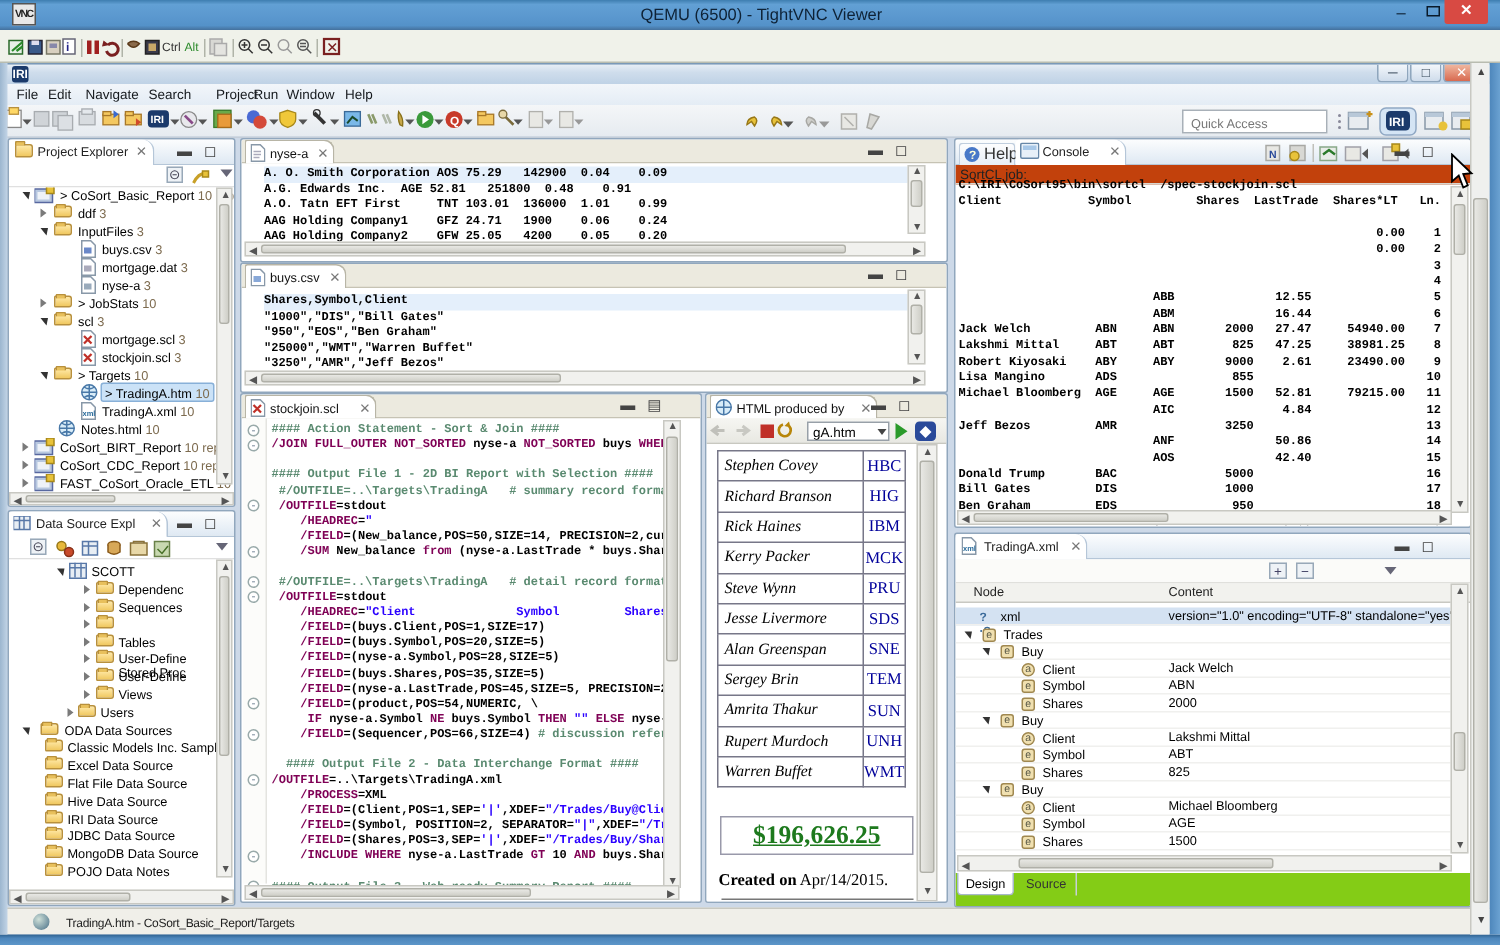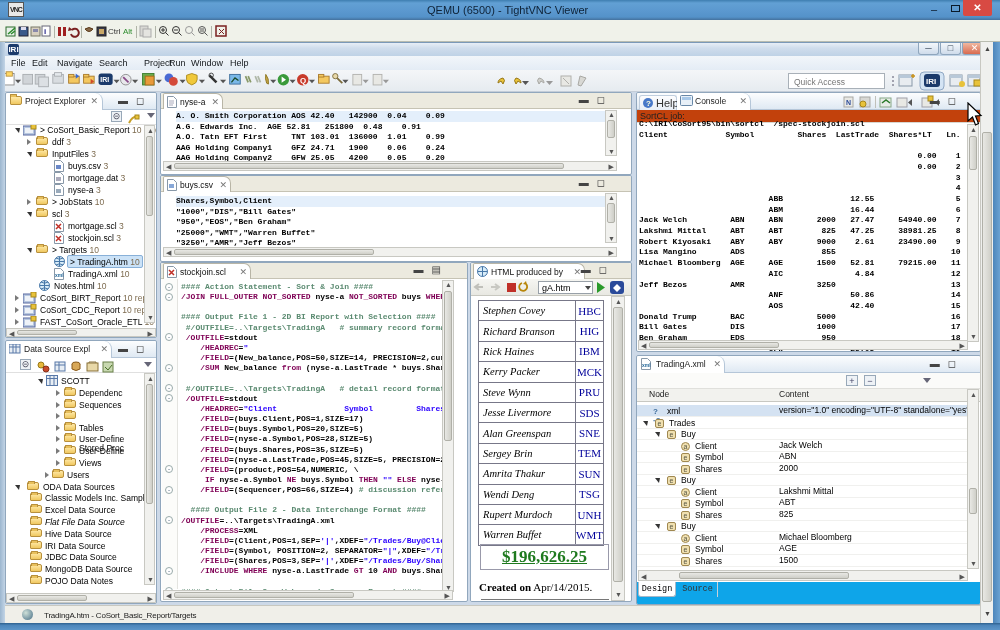--- a/index.html
+++ b/index.html
@@ -484,21 +484,21 @@
   <div class="trow" style="left:0;top:119px;width:200px;">
         <span class="fi folder" style="left:24px;top:1px;width:12px;height:8px;"></span>
         <span style="position:absolute;left:39px;top:0;">Classic Models Inc. Sampl</span>
       </div>
   <div class="trow" style="left:0;top:131px;width:200px;">
         <span class="fi folder" style="left:24px;top:1px;width:12px;height:8px;"></span>
         <span style="position:absolute;left:39px;top:0;">Excel Data Source</span>
       </div>
   <div class="trow" style="left:0;top:143px;width:200px;">
         <span class="fi folder" style="left:24px;top:1px;width:12px;height:8px;"></span>
-        <span style="position:absolute;left:39px;top:0;font-style:italic;">Flat File Data Source</span>
+        <span style="position:absolute;left:39px;top:0;">Flat File Data Source</span>
       </div>
   <div class="trow" style="left:0;top:155px;width:200px;">
         <span class="fi folder" style="left:24px;top:1px;width:12px;height:8px;"></span>
         <span style="position:absolute;left:39px;top:0;">Hive Data Source</span>
       </div>
   <div class="trow" style="left:0;top:167px;width:200px;">
         <span class="fi folder" style="left:24px;top:1px;width:12px;height:8px;"></span>
         <span style="position:absolute;left:39px;top:0;">IRI Data Source</span>
       </div>
   <div class="trow" style="left:0;top:178px;width:200px;">
@@ -530,21 +530,21 @@
   <div class="etabstrip"></div>
   <div class="etab" style="left:2px; width:60px;">
     <span class="abs" style="left:3px;top:2px;"><svg width="10" height="12">
           <path d="M0.5 0.5h6l3 3v8h-9z" fill="#fff" stroke="#8898a8"></path>
           <path d="M2 5h5M2 7h5M2 9h4" stroke="#aab"></path>
         </svg></span>
     <div class="lbl" style="left:16px;">nyse-a</div>
     <span class="x" style="position:absolute;right:3px;top:3px;">✕</span>
   </div>
   <div class="panebtns" style="right:18px; top:1px;">▬◻</div>
-  <pre class="edtext" style="left:15px; top:18px; line-height:10.5px; font-weight:bold; font-size:8px;"><div class="hl" style="width:440px;">A. O. Smith Corporation AOS 42.40   142900  0.04    0.09</div>A.G. Edwards Inc.  AGE 52.81   251800  0.48    0.91
+  <pre class="edtext" style="left:15px; top:18px; line-height:10.5px; font-weight:bold; font-size:8px;"><div class="hl" style="width:440px;">A. O. Smith Corporation AOS 75.29   142900  0.04    0.09</div>A.G. Edwards Inc.  AGE 52.81   251800  0.48    0.91
 A.O. Tatn EFT First     TNT 103.01  136000  1.01    0.99
 AAG Holding Company1    GFZ 24.71   1900    0.06    0.24
 AAG Holding Company2    GFW 25.05   4200    0.05    0.20</pre>
   <div class="sbv" style="right:14px; top:17px; width:12px; height:46px;">
     <div class="arr" style="left:2px;top:0px;">▲</div>
     <div class="thumb" style="left:1px; top:9px; width:8px; height:18px;"></div>
     <div class="arr" style="left:2px;bottom:0px;">▼</div>
   </div>
   <div class="sbh" style="left:2px; bottom:3px; height:10px; width:454px;">
     <div class="arr" style="left:2px;top:1px;">◀</div>
@@ -703,24 +703,20 @@
             <td class="nm">Alan Greenspan</td>
             <td class="sy">SNE</td>
           </tr>
 <tr>
             <td class="nm">Sergey Brin</td>
             <td class="sy">TEM</td>
           </tr>
 <tr>
             <td class="nm">Amrita Thakur</td>
             <td class="sy">SUN</td>
-          </tr>
-<tr>
-            <td class="nm">Wendi Deng</td>
-            <td class="sy">TSG</td>
           </tr>
 <tr>
             <td class="nm">Rupert Murdoch</td>
             <td class="sy">UNH</td>
           </tr>
 <tr>
             <td class="nm">Warren Buffet</td>
             <td class="sy">WMT</td>
           </tr>
     </tbody>
@@ -899,21 +895,21 @@
   <div class="sbv" style="right:1px; top:33px; width:12px; height:180px;">
     <div class="arr" style="left:2px;top:1px;">▲</div>
     <div class="thumb" style="left:1px; top:98px; width:8px; height:26px;"></div>
     <div class="arr" style="left:2px;bottom:1px;">▼</div>
   </div>
   <div class="sbh" style="left:1px; top:214px; height:11px; width:330px;">
     <div class="arr" style="left:2px;top:2px;">◀</div>
     <div class="thumbh" style="left:40px; top:1px; width:170px; height:7px;"></div>
     <div class="arr" style="right:2px;top:2px;">▶</div>
   </div>
-  <div class="abs" style="left:0; top:226px; right:0; height:24px; background:#0ea5e9;font-family:Liberation Mono, monospace;">
+  <div class="abs" style="left:0; top:226px; right:0; height:24px; background:#84cc16;">
     <div class="abs" style="left:1px; top:0px; width:38px; height:15px; background:#fff; border:1px solid #a8b8c8; border-top:none; border-radius:0 0 3px 3px; font-size:8.5px; text-align:center; padding-top:2px;">Design</div>
     <div class="abs" style="left:41px; top:0px; width:40px; height:15px; font-size:8.5px; text-align:center; color:#333; border-right:1px solid #c8d0d8; padding-top:2px;">Source</div>
   </div>
 </div>
 <svg class="abs" style="left:965px; top:102px; z-index:50;" width="22" height="26">
   <path d="M3 1 L3 19 L7.5 15 L10.5 23 L13.5 21.5 L10.5 14 L16 13.5 Z" fill="#fff" stroke="#000" stroke-width="1.2"></path>
 </svg>
 
 <div class="abs" style="left:980px; top:42px; width:13px; height:581px; background:#eff0ee; border-left:1px solid #c8c8c2;">
   <div class="arr" style="left:3px; top:3px; color:#444;">▲</div>

